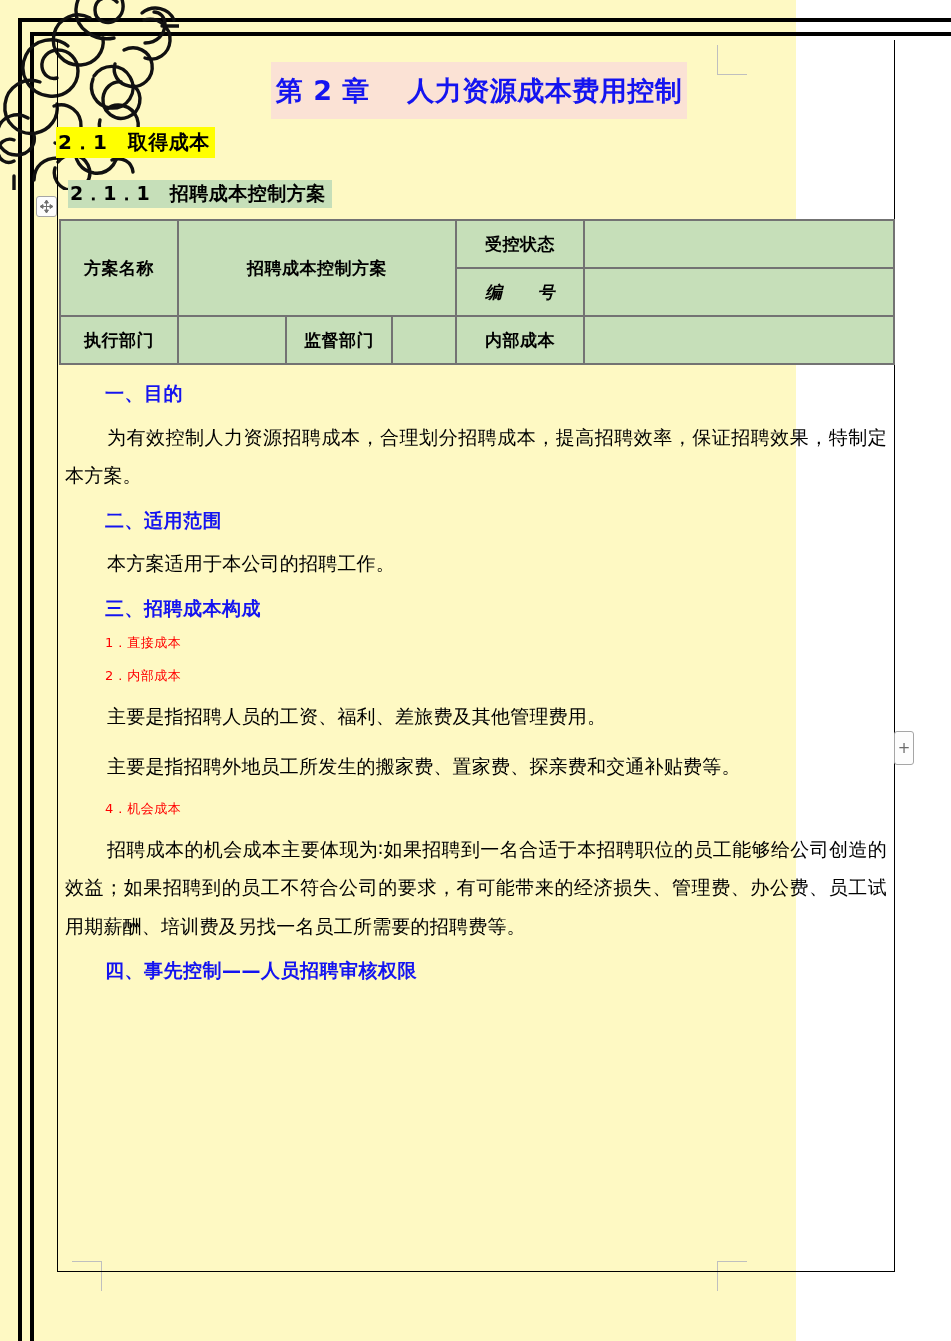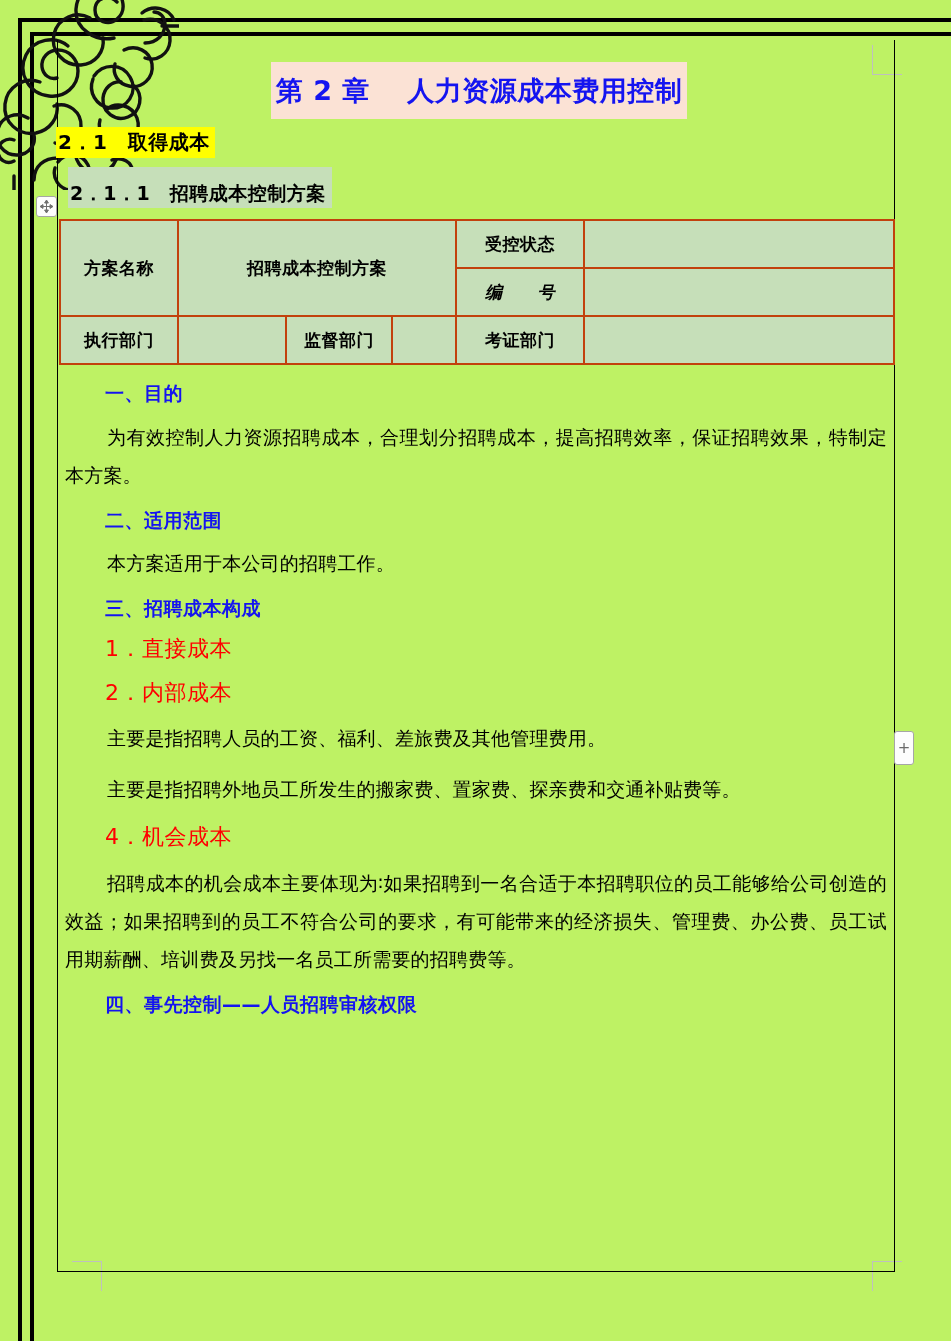--- a/index.html
+++ b/index.html
@@ -12,23 +12,23 @@
     height: 1341px;
     overflow: hidden;
     font-family: "DejaVu Sans", "Liberation Sans", sans-serif;
     position: relative;
   }
 
   
   #page {
     position: absolute;
     left: 0; top: 0;
-    width: 951px;
+    width: 796px;
     height: 1341px;
-    background: #bef264;
+    background: #fef9c3;
   }
 
   
   .pb {
     position: absolute;
     background: #000000;
   }
   .pb-top-1  { left: 18px;  top: 18px;  width: 933px; height: 4px; }
   .pb-top-2  { left: 30px;  top: 32px;  width: 921px; height: 4px; }
   .pb-left-1 { left: 18px;  top: 18px;  width: 4px;   height: 1323px; }
@@ -110,37 +110,37 @@
   #h3-wrap {
     position: absolute;
     left: 68px;
     top: 181px;
   }
   #h3-wrap .hl {
     background: #c6dfb9;
     color: #000000;
     font-weight: bold;
     font-size: 19px;
-    padding: 15px 6px 4px 2px;
+    padding: 2px 6px 4px 2px;
     white-space: nowrap;
     letter-spacing: 0.5px;
   }
 
   
   #hdr-table {
     position: absolute;
     left: 59px;
     top: 219px;
     width: 834px;
     border-collapse: collapse;
     table-layout: fixed;
     background: #c6dfb9;
   }
   #hdr-table td {
-    border: 2px solid #c2410c;
+    border: 2px solid #737373;
     background: #c6dfb9;
     color: #000000;
     font-weight: bold;
     font-size: 17px;
     text-align: center;
     vertical-align: middle;
     padding: 0;
     height: 46px;
     letter-spacing: 0.5px;
   }
@@ -159,21 +159,21 @@
     font-weight: bold;
     font-size: 19px;
     margin: 0;
     padding: 8px 0 6px 46px;
     letter-spacing: 0.5px;
     line-height: 1.25;
   }
   .rh {           
     color: #ff0000;
     font-weight: normal;
-    font-size: 22px;
+    font-size: 13px;
     margin: 0;
     padding: 9px 0 7px 46px;
     letter-spacing: 0.5px;
     line-height: 1.25;
   }
   .pp {           
     color: #000000;
     font-size: 19px;
     margin: 0;
     padding: 6px 6px 6px 6px;
@@ -272,21 +272,21 @@
       </tr>
       <tr>
         <td class="sp-wide">编　　号</td>
         <td class="blank"></td>
       </tr>
       <tr>
         <td>执行部门</td>
         <td class="blank"></td>
         <td>监督部门</td>
         <td class="blank"></td>
-        <td>考证部门</td>
+        <td>内部成本</td>
         <td class="blank"></td>
       </tr>
     </tbody>
   </table>
 
   <div id="body-area">
 
     <p class="bh">一、目的</p>
     <p class="pp">为有效控制人力资源招聘成本，合理划分招聘成本，提高招聘效率，保证招聘效果，特制定本方案。</p>
 

